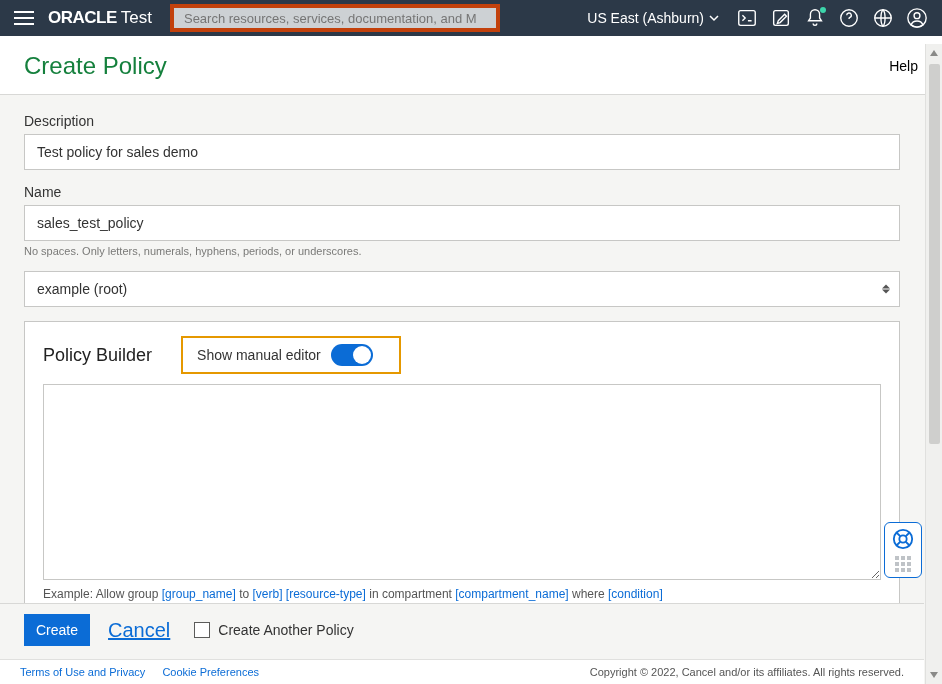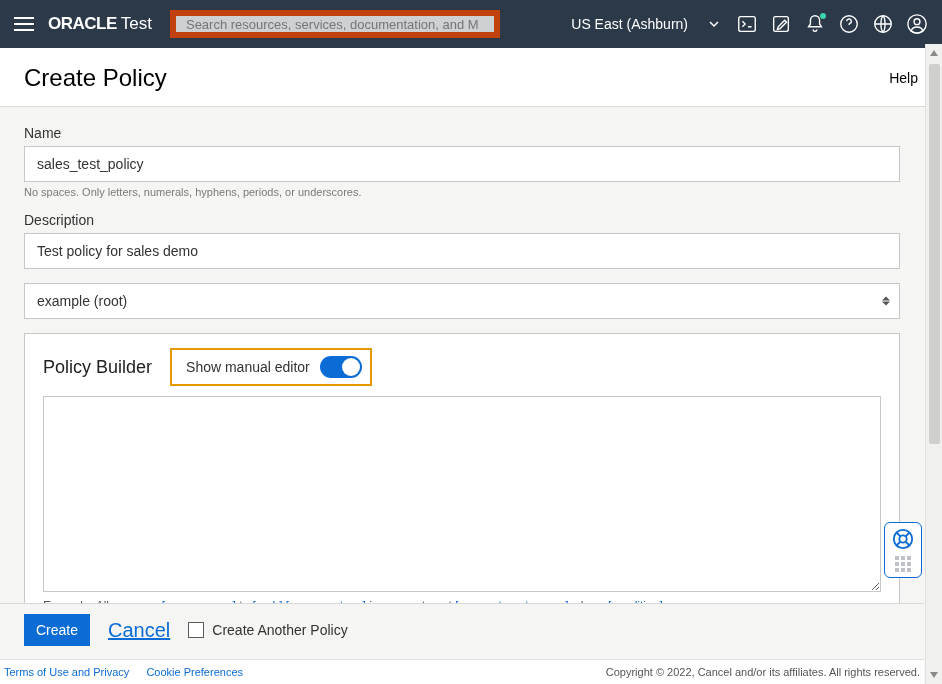--- a/index.html
+++ b/index.html
@@ -9,59 +9,59 @@
     color: #333;
     background: #f5f5f3;
     width: 942px;
     height: 684px;
     overflow: hidden;
     position: relative;
   }
   
   .topnav {
     background: #2c3948;
-    height: 48px;
+    height: 36px;
     display: flex;
     align-items: center;
     padding: 0 10px;
     gap: 10px;
     color: #fff;
   }
   .hamburger { display: flex; flex-direction: column; gap: 4px; padding: 4px; cursor: pointer; }
   .hamburger span { width: 20px; height: 2px; background: #fff; display: block; }
   .brand { display: flex; align-items: baseline; gap: 4px; }
   .brand-oracle { font-family: Arial, sans-serif; font-weight: 700; letter-spacing: -0.5px; font-size: 17px; }
   .brand-cloud { font-weight: 300; font-size: 17px; }
   .nav-search {
     width: 330px;
     height: 28px;
     background: #cdd1d4;
-    border: 6px solid #c2410c;
+    border: 4px solid #c2410c;
     color: #555;
     font-size: 13px;
     padding: 0 10px;
     margin-left: 8px;
   }
   .spacer { flex: 1; }
-  .region { display: flex; align-items: center; gap: 20px; font-size: 14px; cursor: pointer; padding: 0 6px; }
+  .region { display: flex; align-items: center; gap: 4px; font-size: 14px; cursor: pointer; padding: 0 6px; }
   .nav-icons { display: flex; align-items: center; gap: 12px; padding-right: 4px; }
   .nav-icon { width: 22px; height: 22px; color: #fff; cursor: pointer; position: relative; }
   .nav-icon svg { width: 100%; height: 100%; stroke: #fff; fill: none; stroke-width: 1.5; }
   .bell-dot { position: absolute; top: 0; right: 0; width: 6px; height: 6px; background: #3cd6ab; border-radius: 50%; }
 
   
   .page-header {
     background: #fff;
     border-bottom: 1px solid #d8d8d6;
     padding: 16px 24px 14px 24px;
     display: flex;
     align-items: center;
     justify-content: space-between;
   }
-  .page-title { font-size: 24px; font-weight: 400; color: #000000; }
+  .page-title { font-size: 24px; font-weight: 400; color: #15803d; }
   .help-link { color: #000000; font-size: 14px; text-decoration: none; }
 
   
   .content {
     padding: 18px 24px 10px 24px;
     height: 570px;
     overflow-y: auto;
     position: relative;
     width: 924px;
   }
@@ -86,26 +86,26 @@
   .caret-up { border-bottom: 4px solid #555; }
   .caret-down { border-top: 4px solid #555; }
 
   
   .builder-box {
     background: #fff;
     border: 1px solid #c7c7c5;
     padding: 14px 18px 8px 18px;
     margin-top: 12px;
   }
-  .builder-header { display: flex; align-items: center; gap: 18px; margin-bottom: 10px; }
+  .builder-header { display: flex; align-items: center; gap: 29px; margin-bottom: 10px; }
   .builder-title { font-size: 18px; font-weight: 400; color: #222; }
   .toggle-wrap {
     display: flex; align-items: center; gap: 10px;
     border: 2px solid #e59800;
-    padding: 6px 8px 6px 14px;
+    padding: 6px 26px 6px 14px;
   }
   .toggle-label { font-size: 14px; color: #333; }
   .toggle {
     width: 42px; height: 22px; background: #0b6cd6; border-radius: 11px;
     position: relative; cursor: pointer;
   }
   .toggle-knob {
     position: absolute; right: 2px; top: 2px;
     width: 18px; height: 18px; background: #fff; border-radius: 50%;
   }
@@ -131,30 +131,30 @@
     display: flex;
     align-items: center;
     gap: 18px;
     width: 924px;
   }
   .btn-primary {
     background: #0b6cd6; color: #fff; border: none;
     padding: 8px 12px; font-size: 14px; cursor: pointer;
   }
   .btn-link { color: #0b6cd6; text-decoration: underline; cursor: pointer; font-size: 20px; }
-  .check-wrap { display: flex; align-items: center; gap: 8px; }
+  .check-wrap { display: flex; align-items: center; gap: 8px; margin-left: 6px; }
   .checkbox { width: 16px; height: 16px; border: 1.5px solid #5c5c5a; background: #fff; cursor: pointer; }
 
   
   .legal-footer {
     position: absolute; left: 0; bottom: 0;
     width: 924px;
     background: #fff;
     border-top: 1px solid #e0e0de;
-    padding: 6px 4px;
+    padding: 6px 20px;
     display: flex;
     justify-content: space-between;
     font-size: 11px;
     color: #555;
   }
   .legal-footer a { color: #0b6cd6; text-decoration: none; margin-right: 14px; }
 
   
   .float-widget {
     position: absolute;
@@ -253,28 +253,28 @@
 </div>
 
 <div class="page-header">
   <h1 class="page-title">Create Policy</h1>
   <a href="#" class="help-link">Help</a>
 </div>
 
 <div class="content">
 
   <div class="field">
+    <label class="field-label">Description</label>
+    <input class="text-input" value="Test policy for sales demo" style="">
+  </div>
+
+  <div class="field">
     <label class="field-label">Name</label>
     <input class="text-input" value="sales_test_policy" style="">
     <div class="hint">No spaces. Only letters, numerals, hyphens, periods, or underscores.</div>
-  </div>
-
-  <div class="field">
-    <label class="field-label">Description</label>
-    <input class="text-input" value="Test policy for sales demo" style="">
   </div>
 
   <div class="field">
     <div class="select-wrap">
       <input class="text-input" readonly="" value="example (root)" style="">
       <div class="select-caret">
         <div class="caret-up"></div>
           <div class="caret-down"></div>
       </div>
     </div>

